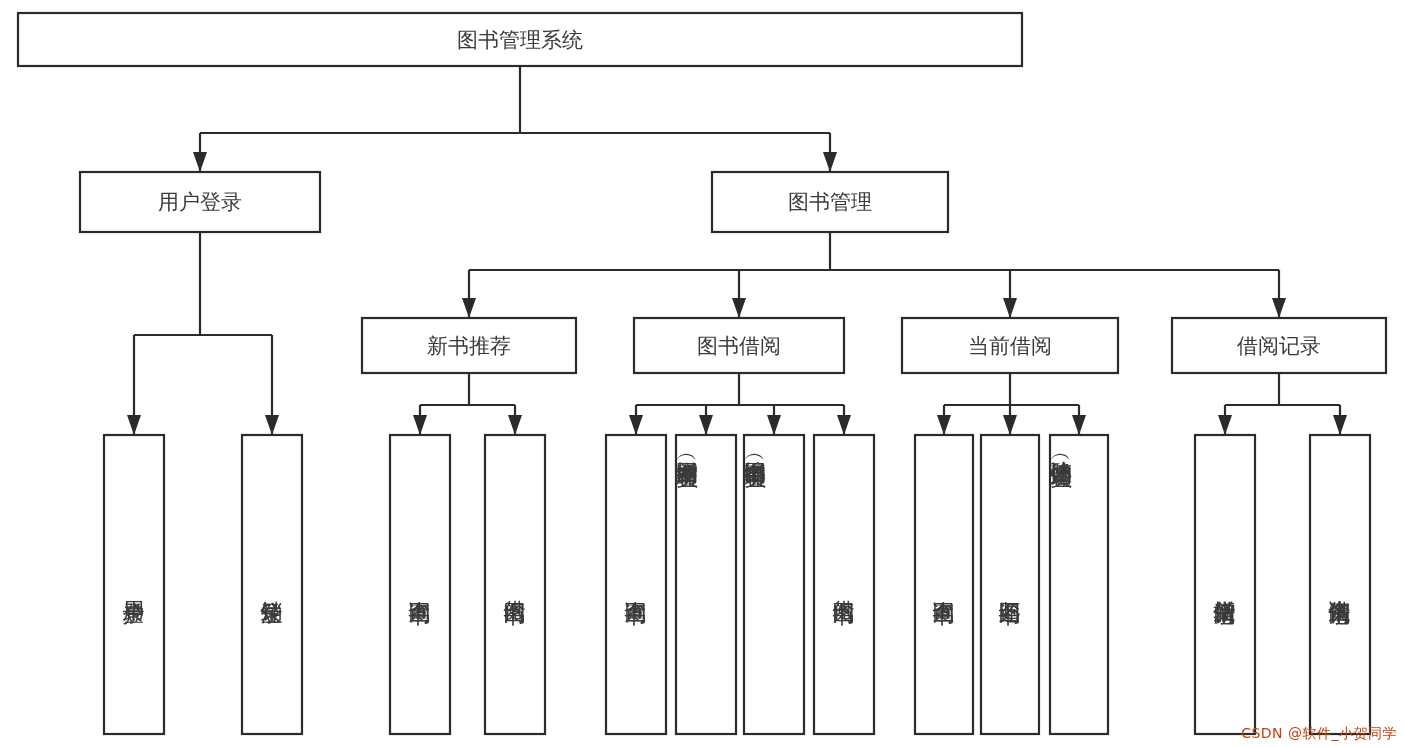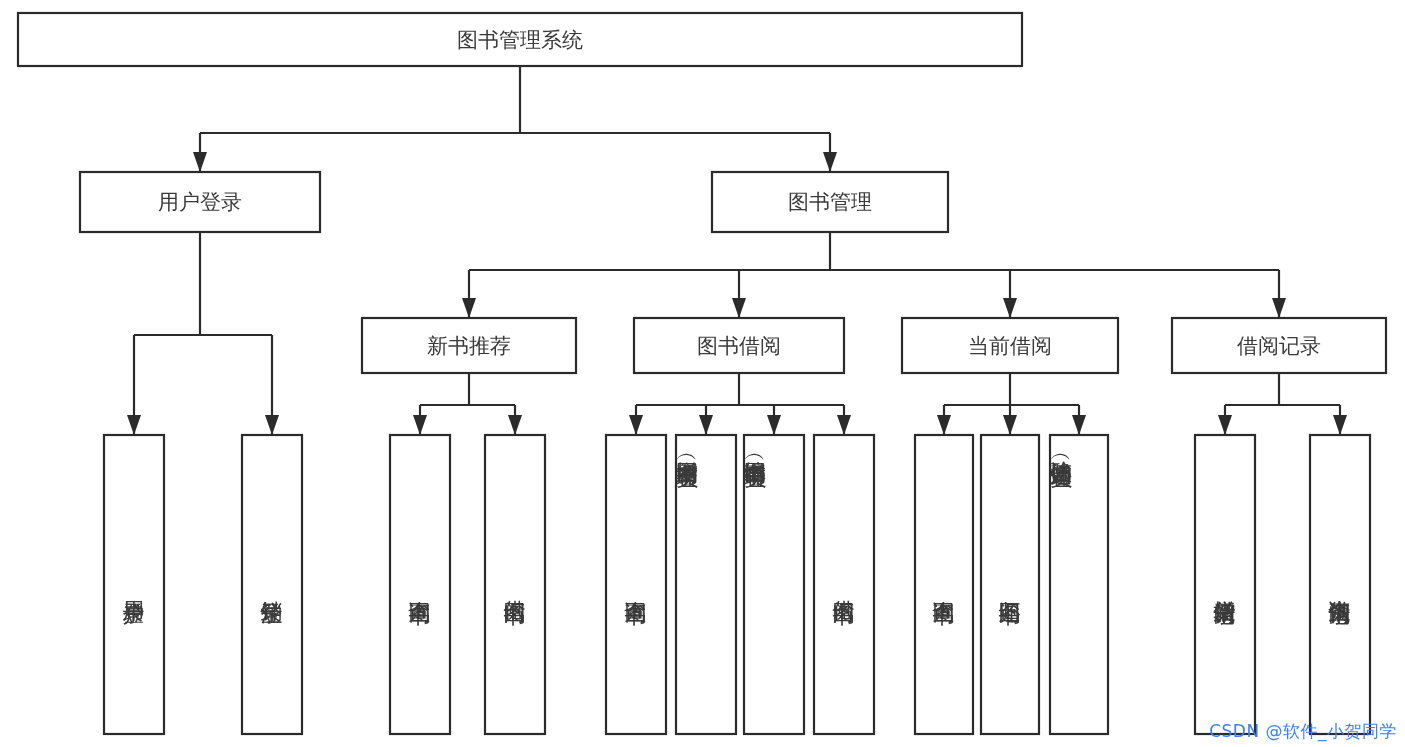--- a/index.html
+++ b/index.html
@@ -59,23 +59,23 @@
     line-height: 1.05;
     letter-spacing: 1px;
     white-space: nowrap;
     pointer-events: none;
     text-align: center;
   }
   .watermark {
     position: absolute;
     right: 8px;
     bottom: 4px;
-    color: #3b82f6;
-    font-family: "DejaVu Sans", "Liberation Sans", sans-serif;
-    font-size: 17px;
+    color: #c2410c;
+    font-family: "DejaVu Sans", "Liberation Sans", sans-serif;
+    font-size: 14px;
     letter-spacing: 0.5px;
     white-space: nowrap;
   }
 </style>
 </head>
 <body>
 
 <div id="diagram-root">
   <svg class="diagram-canvas" viewBox="0 0 1405 747" preserveAspectRatio="none">
     <g id="edges-layer">

